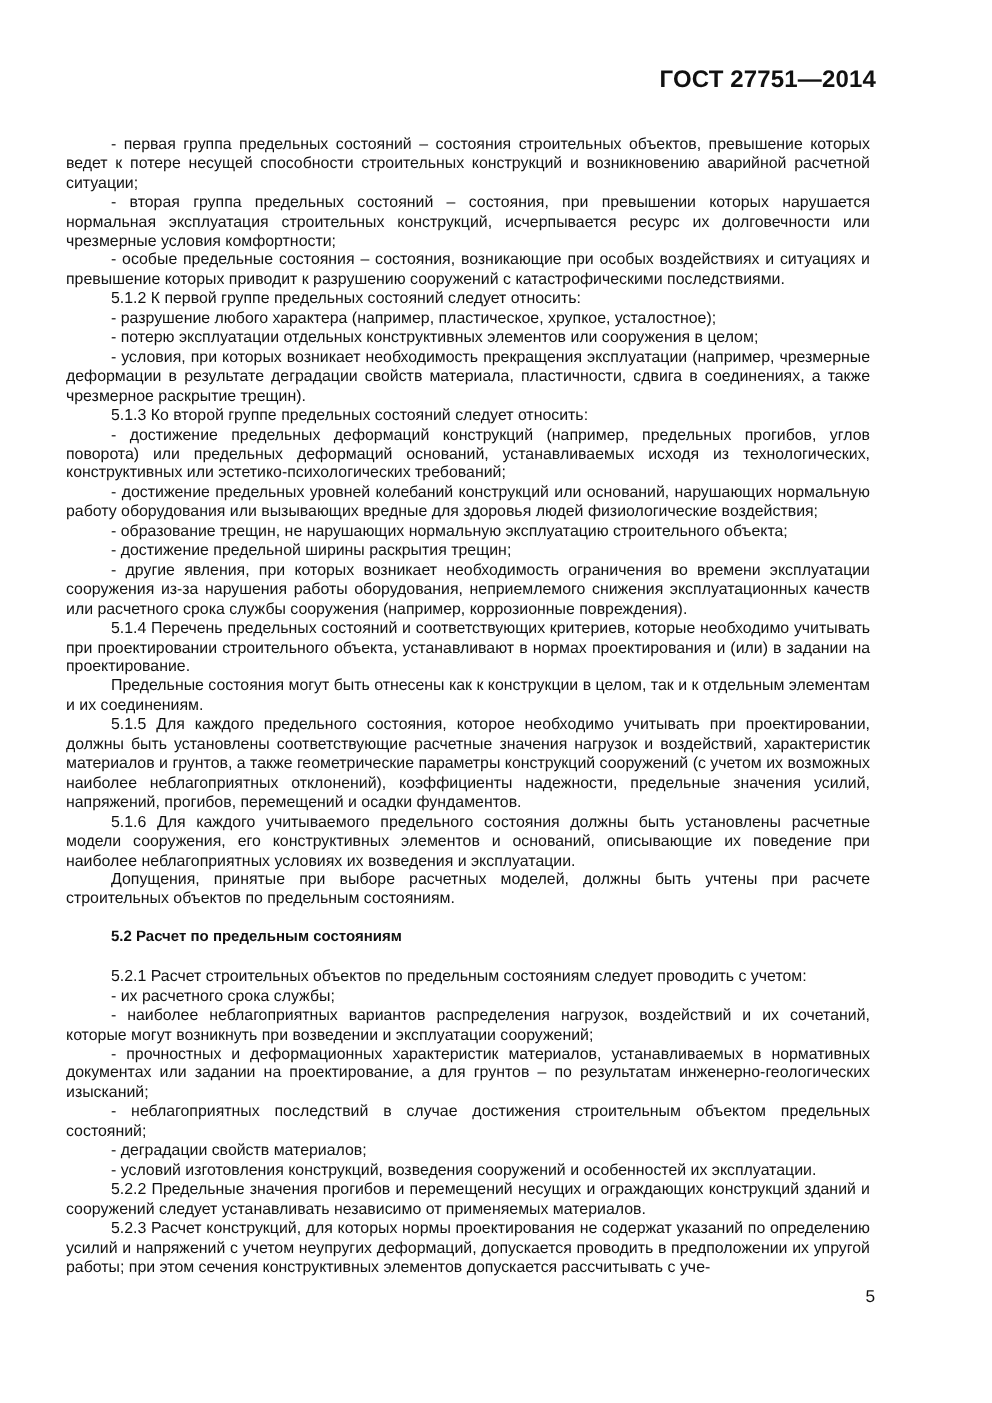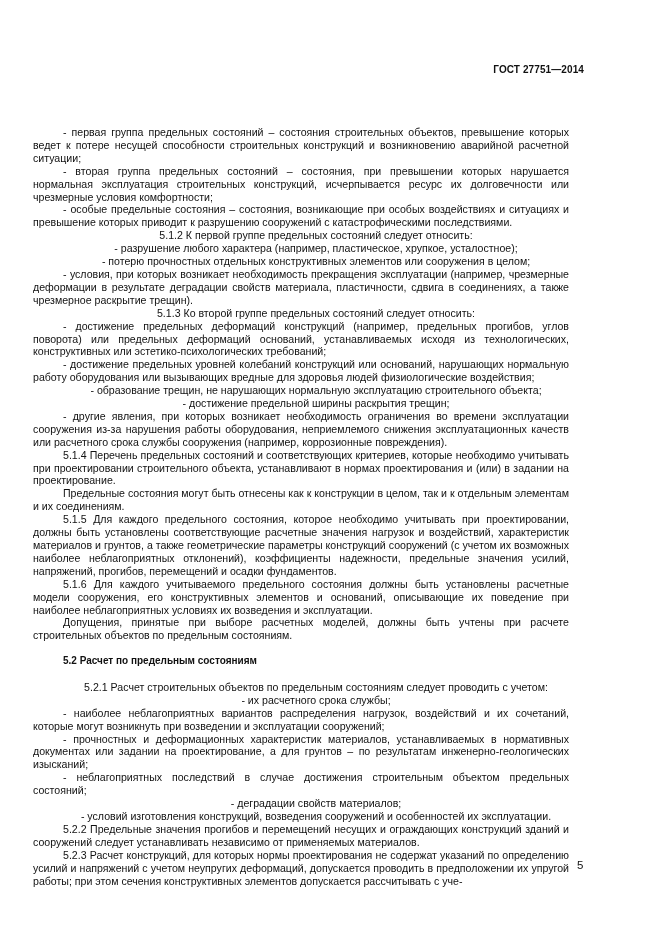--- a/index.html
+++ b/index.html
@@ -2,48 +2,48 @@
 <html><head>
 <meta charset="utf-8">
 <style>
   html, body { margin: 0; padding: 0; background: #ffffff; }
   body { width: 661px; height: 935px; position: relative; overflow: hidden; }
   .page {
     position: absolute; left: 0; top: 0; width: 661px; height: 935px; background: #ffffff;
     font-family: "Liberation Sans", sans-serif; color: #111111;
   }
   .doc-header {
-    position: absolute; top: 64px; right: 77px;
-    font-weight: bold; font-size: 10px; letter-spacing: 0.1px; text-align: center;
+    position: absolute; top: 45px; right: 77px;
+    font-weight: bold; font-size: 16px; letter-spacing: 0.1px; text-align: center;
   }
   .body {
-    position: absolute; left: 33px; top: 90px; width: 536px;
-    font-size: 10.6px; line-height: 12.9px; margin-top: 36px;
+    position: absolute; left: 44px; top: 90px; width: 536px;
+    font-size: 10.6px; line-height: 12.9px;
   }
   .p { text-indent: 30px; text-align: justify; margin: 0; hyphens: manual; }
-  .p.nj { text-align: center; }
+  .p.nj { text-align: left; }
   .gap { height: 12.9px; }
   .h2 { font-weight: bold; text-indent: 30px; margin: 0; font-size: 10px; }
   .page-num { position: absolute; top: 859px; left: 577px; font-size: 11.5px; }
 </style>
 </head>
 <body>
 
 <div class="page">
 
   <div class="doc-header">ГОСТ 27751—2014</div>
 
   <div class="body">
     <p class="p">- первая группа предельных состояний – состояния строительных объектов, превышение которых ведет  к потере несущей способности строительных конструкций и возникновению аварийной расчетной ситуации;</p>
     <p class="p">- вторая группа предельных состояний – состояния, при превышении которых нарушается нормальная эксплуатация строительных конструкций, исчерпывается ресурс их долговечности или чрезмерные условия комфортности;</p>
     <p class="p">- особые предельные состояния – состояния, возникающие при особых воздействиях и ситуациях и превышение которых приводит к разрушению сооружений с катастрофическими последствиями.</p>
 
     <p class="p nj">5.1.2 К первой группе предельных состояний следует относить:</p>
     <p class="p nj">- разрушение любого характера (например, пластическое, хрупкое, усталостное);</p>
-    <p class="p nj">- потерю прочностных отдельных конструктивных элементов или сооружения в целом;</p>
+    <p class="p nj">- потерю эксплуатации отдельных конструктивных элементов или сооружения в целом;</p>
     <p class="p">- условия, при которых возникает необходимость прекращения эксплуатации (например, чрезмерные деформации в результате деградации свойств материала, пластичности, сдвига в соединениях, а также чрезмерное раскрытие трещин).</p>
 
     <p class="p nj">5.1.3 Ко второй группе предельных состояний следует относить:</p>
     <p class="p">- достижение предельных деформаций конструкций (например, предельных прогибов, углов поворота) или предельных деформаций оснований, устанавливаемых исходя из технологических, конструктивных или эстетико-психологических требований;</p>
     <p class="p">- достижение предельных уровней колебаний конструкций или оснований, нарушающих нормальную работу оборудования или вызывающих вредные для здоровья людей физиологические воздействия;</p>
     <p class="p nj">- образование трещин, не нарушающих нормальную эксплуатацию строительного объекта;</p>
     <p class="p nj">- достижение предельной ширины раскрытия трещин;</p>
     <p class="p">- другие явления, при которых возникает необходимость ограничения во времени эксплуатации сооружения из-за нарушения работы оборудования, неприемлемого снижения эксплуатационных качеств или расчетного срока службы сооружения (например, коррозионные повреждения).</p>
 
     <p class="p">5.1.4 Перечень предельных состояний и соответствующих критериев, которые необходимо учитывать при проектировании строительного объекта, устанавливают в нормах проектирования и (или) в задании на проектирование.</p>

